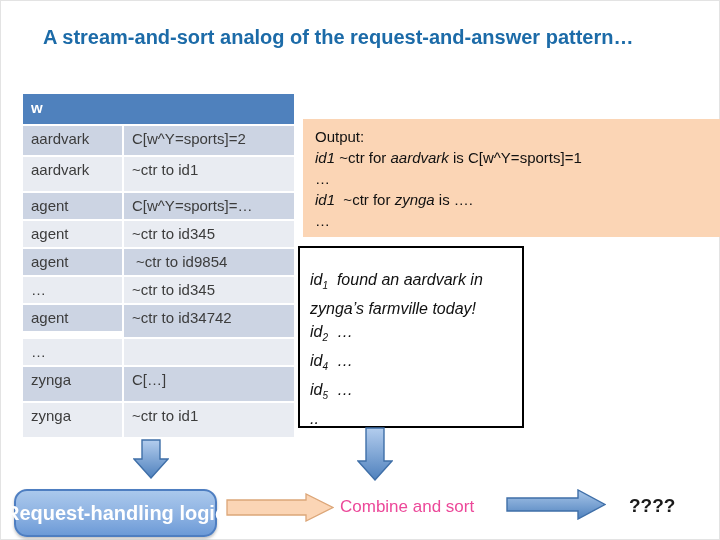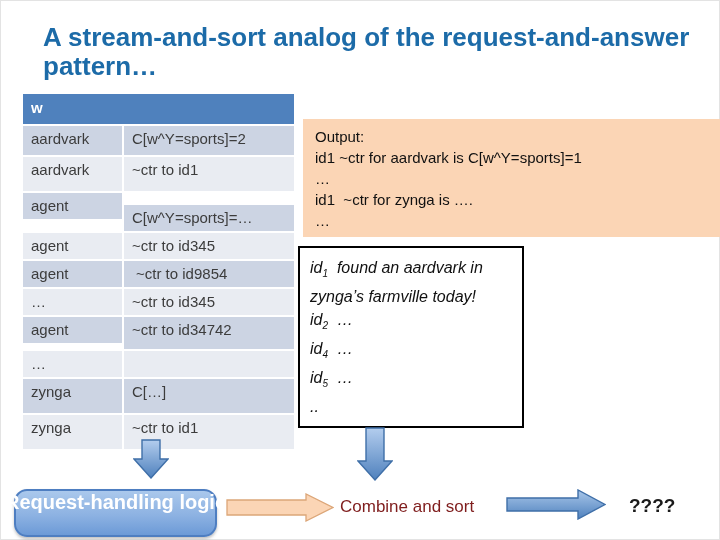--- a/index.html
+++ b/index.html
@@ -11,21 +11,21 @@
     position:relative;
   }
   .slide{
     position:absolute;inset:0;
     background:#ffffff;
     border:1px solid #e3e3e3;
     box-sizing:border-box;
   }
   .page-title{
     position:absolute;left:42px;top:22px;width:648px;
-    font-size:26px;font-weight:bold;line-height:29px;
+    font-size:20px;font-weight:bold;line-height:29px;
     color:#1c6ba8;
     letter-spacing:0px;
   }
   
   .wtable{position:absolute;left:22px;top:93px;width:271px;}
   .trow{display:flex;margin-bottom:2px;}
   .tcell{box-sizing:border-box;padding:4px 0 0 8px;font-size:15px;color:#3c3c3c;overflow:hidden;white-space:nowrap;}
   .cw{width:99px;margin-right:2px;}
   .cc{width:170px;}
   .thead{background:#4f81bd;height:30px;}
@@ -38,44 +38,44 @@
     position:absolute;left:302px;top:118px;width:422px;height:118px;
     background:#fbd5b5;
     box-sizing:border-box;
     padding:7px 12px;
     font-size:15px;color:#111111;line-height:21px;
   }
   .id-box{
     position:absolute;left:297px;top:245px;width:226px;height:182px;
     background:#ffffff;border:2px solid #000000;
     box-sizing:border-box;
-    padding:8px 10px;
+    padding:20px 10px;
     font-size:16px;color:#111111;line-height:23px;
     font-style:italic;
   }
   .rline{white-space:pre-wrap;}
-  .it{}
+  .it{font-style:italic;}
   .sb{font-size:10px;vertical-align:-4px;}
   
   .arrow{position:absolute;}
   .request-box{
     position:absolute;left:13px;top:488px;width:203px;height:48px;
     border-radius:13px;
     border:2px solid #4e7ec1;
     background:linear-gradient(to bottom,#aac8ec 0%,#8db2e2 55%,#6c9ad7 100%);
     box-sizing:border-box;
-    display:flex;align-items:flex-start;justify-content:center;
+    display:flex;align-items:center;justify-content:center;
     box-shadow:0 2px 3px rgba(120,120,120,0.45);
   }
   .request-box-label{
     color:#ffffff;font-size:20px;font-weight:bold;white-space:nowrap;
   }
   .combine-label{
     position:absolute;left:339px;top:496px;
-    font-size:17px;color:#7f1d1d;white-space:nowrap;
+    font-size:17px;color:#ec4899;white-space:nowrap;
   }
   .questions{
     position:absolute;left:628px;top:494px;white-space:nowrap;
   }
   .questions-label{font-size:19px;font-weight:bold;color:#1a1a1a;}
   .page-number{font-size:11px;color:#9a9a9a;position:relative;top:10px;left:1px;margin-left:44px;}
 </style>
 </head>
 <body>
 
@@ -91,21 +91,21 @@
         <div class="trow band-dark">
           <div class="tcell cw" style="height: 29px;">aardvark</div>
           <div class="tcell cc" style="height: 29px;">C[w^Y=sports]=2</div>
         </div>
         <div class="trow band-light">
           <div class="tcell cw" style="height: 34px;">aardvark</div>
           <div class="tcell cc" style="height: 34px;">~ctr to id1</div>
         </div>
         <div class="trow band-dark">
           <div class="tcell cw" style="height: 26px;">agent</div>
-          <div class="tcell cc" style="height: 26px; margin-top: 12px;">C[w^Y=sports]=…</div>
+          <div class="tcell cc" style="height: 26px;">C[w^Y=sports]=…</div>
         </div>
         <div class="trow band-light">
           <div class="tcell cw" style="height: 26px;">agent</div>
           <div class="tcell cc" style="height: 26px;">~ctr to id345</div>
         </div>
         <div class="trow band-dark">
           <div class="tcell cw" style="height: 26px;">agent</div>
           <div class="tcell cc" style="height: 26px; padding-left: 12px;">~ctr to id9854</div>
         </div>
         <div class="trow band-light">

